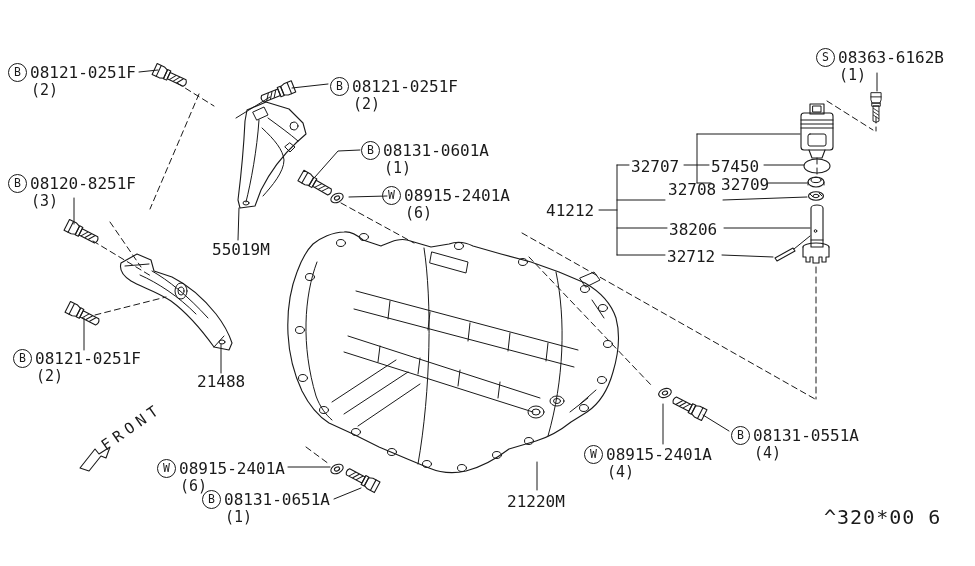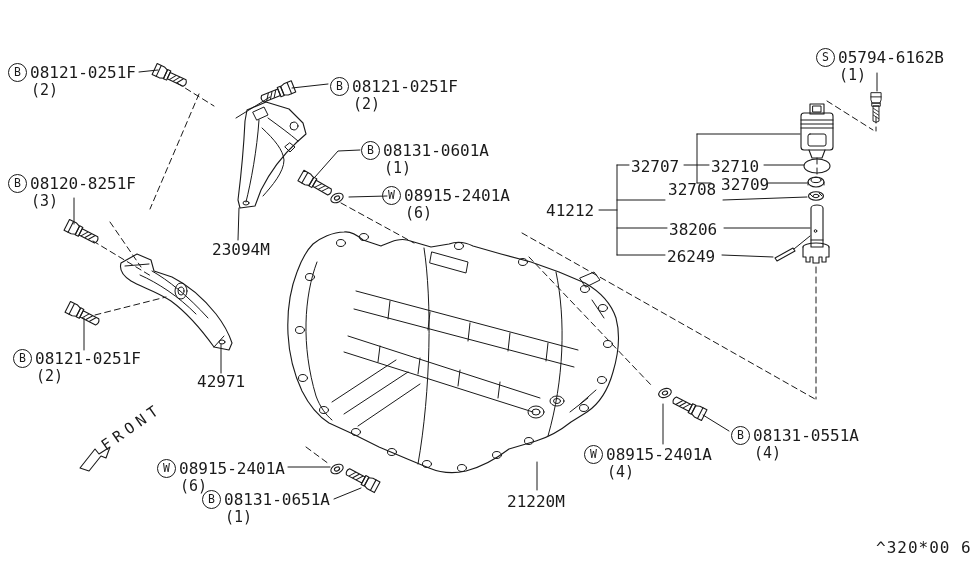--- a/index.html
+++ b/index.html
@@ -16,21 +16,21 @@
   .circ{
     display:inline-flex;align-items:center;justify-content:center;
     width:17px;height:17px;border:1.5px solid #1a1a1a;border-radius:50%;
     font-size:11.5px;line-height:1;flex:0 0 auto;
   }
   .qty{margin-left:23px;font-size:15px;line-height:15px;margin-top:1px;}
   .front{
     position:absolute;left:103px;top:438px;font-size:15px;letter-spacing:5px;
     transform:rotate(-35deg);transform-origin:left center;
   }
-  .footer-code{position:absolute;left:876px;top:505px;font-size:16px;letter-spacing:1px;margin-top:33px;}
+  .footer-code{position:absolute;left:824px;top:505px;font-size:20px;letter-spacing:1px;}
 </style>
 </head>
 <body>
 
 <div class="stage">
 
   <svg width="975" height="566" viewBox="0 0 975 566">
     <defs>
       <g id="bolt" class="art">
         <path d="M-7,-6 L1,-6 L5,-4.5 L5,4.5 L1,6 L-7,6 Z"></path>
@@ -232,21 +232,21 @@
     <div class="row">
         <span class="circ">W</span>
         <span>08915-2401A</span>
       </div>
     <div class="qty">(6)</div>
   </div>
 
   <div class="callout" style="left:816px;top:48px">
     <div class="row">
         <span class="circ">S</span>
-        <span>05794-6162B</span>
+        <span>08363-6162B</span>
       </div>
     <div class="qty">(1)</div>
   </div>
 
   <div class="callout" style="left:13px;top:349px">
     <div class="row">
         <span class="circ">B</span>
         <span>08121-0251F</span>
       </div>
     <div class="qty">(2)</div>
@@ -278,56 +278,56 @@
 
   <div class="callout" style="left:731px;top:426px">
     <div class="row">
         <span class="circ">B</span>
         <span>08131-0551A</span>
       </div>
     <div class="qty">(4)</div>
   </div>
 
   <div class="callout" style="left:212px;top:241px">
-    <span>23094M</span>
+    <span>55019M</span>
   </div>
 
   <div class="callout" style="left:197px;top:373px">
-    <span>42971</span>
+    <span>21488</span>
   </div>
 
   <div class="callout" style="left:507px;top:493px">
     <span>21220M</span>
   </div>
 
   <div class="callout" style="left:546px;top:202px">
     <span>41212</span>
   </div>
 
   <div class="callout" style="left:631px;top:158px">
     <span>32707</span>
   </div>
 
   <div class="callout" style="left:711px;top:158px">
-    <span>32710</span>
+    <span>57450</span>
   </div>
 
   <div class="callout" style="left:721px;top:176px">
     <span>32709</span>
   </div>
 
   <div class="callout" style="left:668px;top:181px">
     <span>32708</span>
   </div>
 
   <div class="callout" style="left:669px;top:221px">
     <span>38206</span>
   </div>
 
   <div class="callout" style="left:667px;top:248px">
-    <span>26249</span>
+    <span>32712</span>
   </div>
 
   <div class="front">FRONT</div>
 
   <div class="footer-code">^320*00 6</div>
 
 </div>
 
 </body></html>

